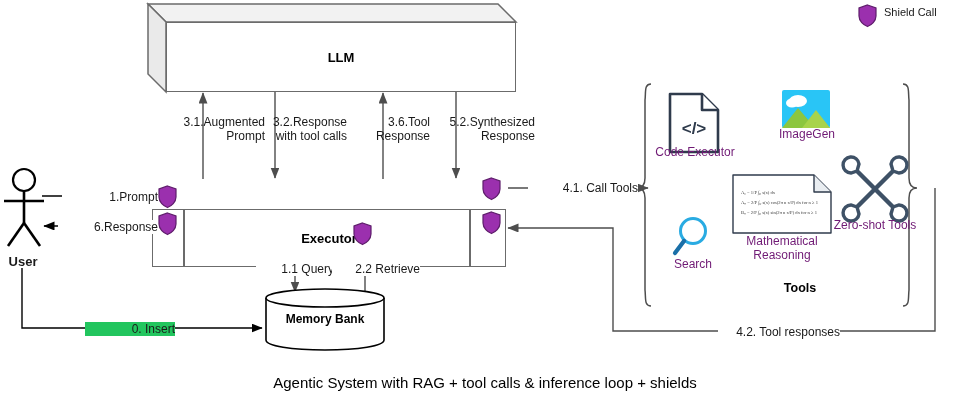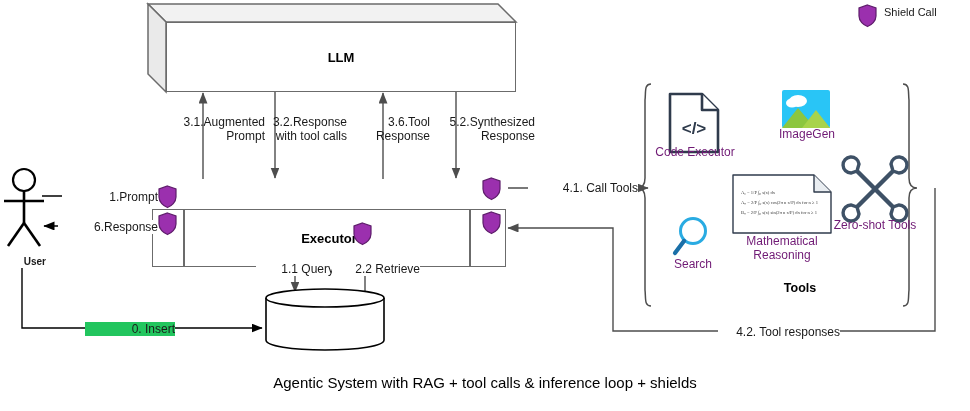--- a/index.html
+++ b/index.html
@@ -121,27 +121,28 @@
     <path d="M9.5,1 L18,4 L18,12 C18,17 13.5,21 9.5,22.5 C5.5,21 1,17 1,12 L1,4 Z" fill="#9b30ae" stroke="#5e1d6b" stroke-width="1.2"></path>
   </svg>
 
 <svg class="abs" style="left:2px;top:168px;" width="56" height="84">
   <circle cx="22" cy="12" r="11" fill="#fff" stroke="#000" stroke-width="2.2"></circle>
   <line x1="22" y1="23" x2="22" y2="55" stroke="#000" stroke-width="2.6"></line>
   <line x1="2" y1="33" x2="42" y2="33" stroke="#000" stroke-width="2.6"></line>
   <line x1="22" y1="55" x2="6" y2="78" stroke="#000" stroke-width="2.6"></line>
   <line x1="22" y1="55" x2="38" y2="78" stroke="#000" stroke-width="2.6"></line>
 </svg>
-<div class="abs lbl bold" style="left:0;top:255px;width:46px;font-size:10px;">User</div>
+<div class="abs lbl bold" style="left:0;top:255px;width:46px;text-align:center;font-size:13px;">User</div>
 
 <div class="abs" id="mem">
   <svg width="120" height="64">
     <path d="M1,10 L1,52 C1,58 27,62 60,62 C93,62 119,58 119,52 L119,10" fill="#fff" stroke="#000" stroke-width="1.6"></path>
     <ellipse cx="60" cy="10" rx="59" ry="9" fill="#fff" stroke="#000" stroke-width="1.6"></ellipse>
   </svg>
+  <div id="mem-label">Memory Bank</div>
 </div>
 
 <div class="abs lbl" style="left:62px;top:190px;width:96px;background:#fff;">1.Prompt</div>
 <div class="abs lbl" style="left:58px;top:220px;width:100px;background:#fff;">6.Response</div>
 <div class="abs lbl" style="left:85px;top:322px;width:90px;background:#22c55e;">0. Insert</div>
 
 <div class="abs lbl" style="left:256px;top:262px;width:78px;background:#fff;">1.1 Query</div>
 <div class="abs lbl" style="left:332px;top:262px;width:88px;background:#fff;">2.2 Retrieve</div>
 
 <div class="abs lbl wrap" style="left:141px;top:115px;width:124px;">

